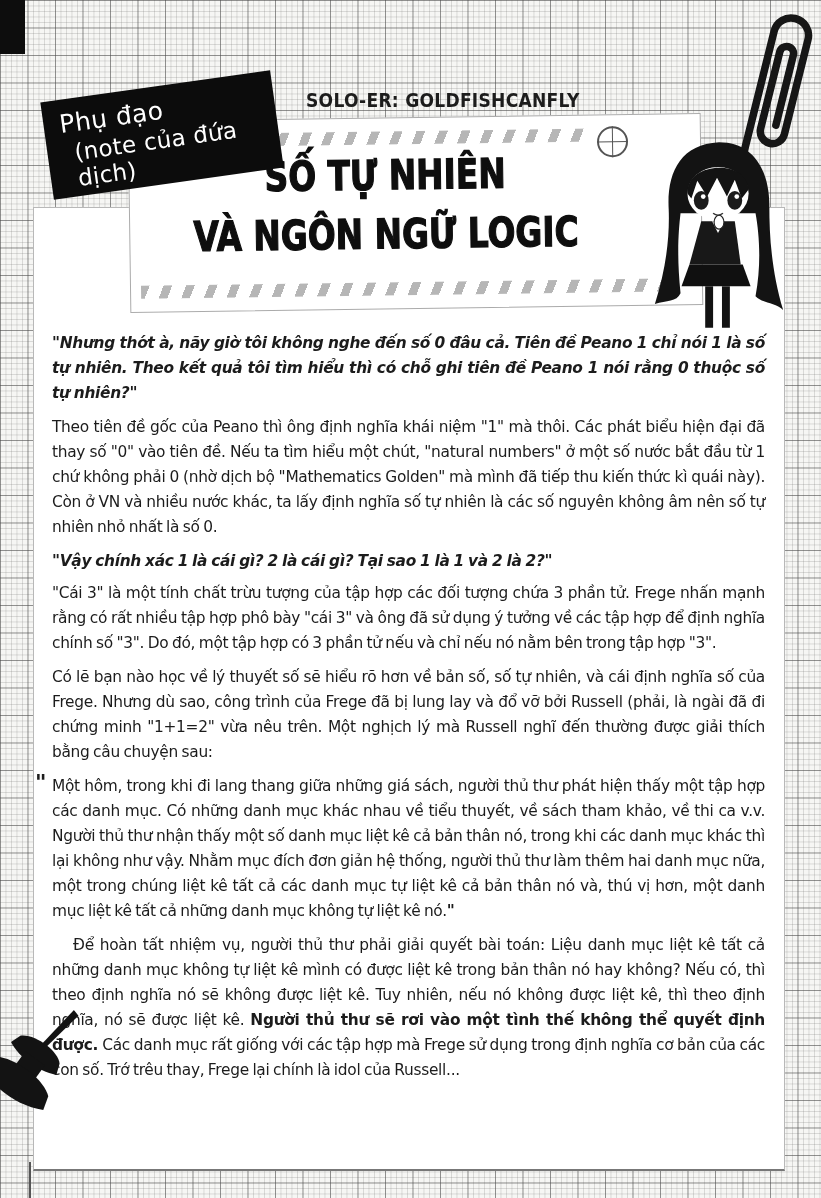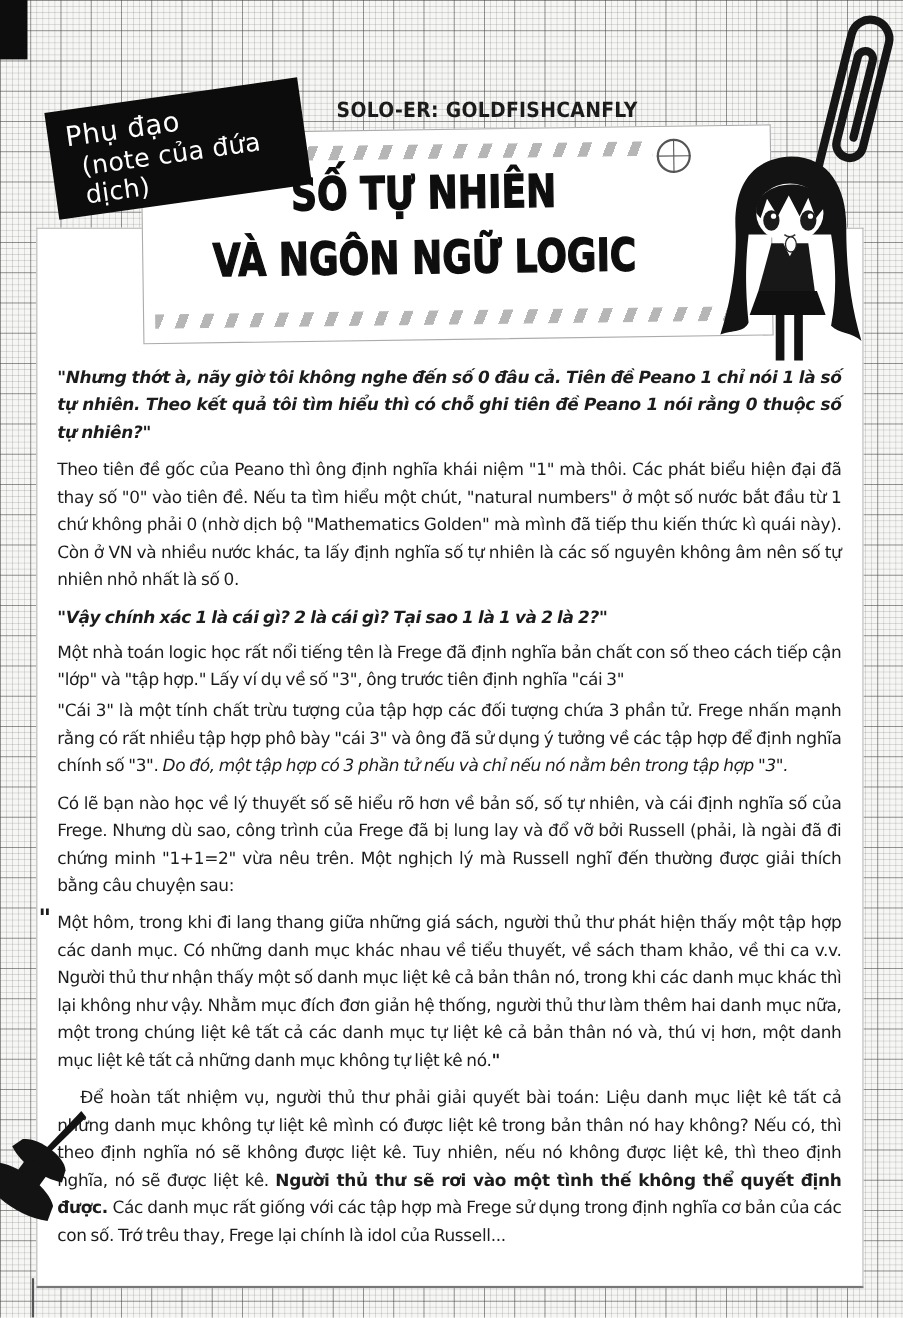--- a/index.html
+++ b/index.html
@@ -58,21 +58,21 @@
   .body p{
     margin:0 0 9px 0;font-size:15.4px;line-height:25px;letter-spacing:-0.3px;word-spacing:-1px;
     text-align:justify;
   }
   .mb7{margin-bottom:7px !important;}
   .mb3{margin-bottom:3px !important;}
   .story{position:relative;}
   .lead-q{position:absolute;left:-17px;top:-4px;font-weight:bold;font-size:22px;font-style:normal;}
   .final{text-indent:21px;}
   .seg-normal{}
-  .seg-italic{font-style:italic;}
+  .seg-italic{}
   .seg-bold{font-weight:bold;}
   .seg-bold-italic{font-weight:bold;font-style:italic;}
 
   .paperclip{position:absolute;left:736px;top:-6px;width:82px;height:186px;transform:rotate(14deg);z-index:5;}
   .pushpin{position:absolute;left:-14px;top:996px;width:92px;height:140px;transform:rotate(36deg);z-index:6;}
   .girl{position:absolute;left:646px;top:136px;width:148px;height:198px;z-index:5;}
 </style>
 </head>
 <body>
 
@@ -118,21 +118,20 @@
     <ellipse cx="74" cy="87" rx="5" ry="7" fill="#ffffff" stroke="#222" stroke-width="1.2"></ellipse>
     <path d="M44 130 L98 130 L106 152 L36 152 Z" fill="#101010"></path>
     <rect x="60" y="152" width="8" height="42" fill="#131313"></rect>
     <rect x="77" y="152" width="8" height="42" fill="#131313"></rect>
   </svg>
 
   <div class="body">
     <p><span class="seg-bold-italic">"Nhưng thớt à, nãy giờ tôi không nghe đến số 0 đâu cả. Tiên đề Peano 1 chỉ nói 1 là số tự nhiên. Theo kết quả tôi tìm hiểu thì có chỗ ghi tiên đề Peano 1 nói rằng 0 thuộc số tự nhiên?"</span></p>
     <p><span class="seg-normal">Theo tiên đề gốc của Peano thì ông định nghĩa khái niệm "1" mà thôi. Các phát biểu hiện đại đã thay số "0" vào tiên đề. Nếu ta tìm hiểu một chút, "natural numbers" ở một số nước bắt đầu từ 1 chứ không phải 0 (nhờ dịch bộ "Mathematics Golden" mà mình đã tiếp thu kiến thức kì quái này). Còn ở VN và nhiều nước khác, ta lấy định nghĩa số tự nhiên là các số nguyên không âm nên số tự nhiên nhỏ nhất là số 0.</span></p>
     <p class="mb7"><span class="seg-bold-italic">"Vậy chính xác 1 là cái gì? 2 là cái gì? Tại sao 1 là 1 và 2 là 2?"</span></p>
-    <p class="mb3"><span class="seg-normal">Một nhà toán logic học rất nổi tiếng tên là Frege đã định nghĩa bản chất con số theo cách tiếp cận "lớp" và "tập hợp." Lấy ví dụ về số "3", ông trước tiên định nghĩa "cái 3"</span></p>
     <p><span class="seg-normal">"Cái 3" là một tính chất trừu tượng của tập hợp các đối tượng chứa 3 phần tử. Frege nhấn mạnh rằng có rất nhiều tập hợp phô bày "cái 3" và ông đã sử dụng ý tưởng về các tập hợp để định nghĩa chính số "3". </span><span class="seg-italic">Do đó, một tập hợp có 3 phần tử nếu và chỉ nếu nó nằm bên trong tập hợp "3".</span></p>
     <p><span class="seg-normal">Có lẽ bạn nào học về lý thuyết số sẽ hiểu rõ hơn về bản số, số tự nhiên, và cái định nghĩa số của Frege. Nhưng dù sao, công trình của Frege đã bị lung lay và đổ vỡ bởi Russell (phải, là ngài đã đi chứng minh "1+1=2" vừa nêu trên. Một nghịch lý mà Russell nghĩ đến thường được giải thích bằng câu chuyện sau:</span></p>
     <p class="story"><span class="lead-q">"</span><span class="seg-normal">Một hôm, trong khi đi lang thang giữa những giá sách, người thủ thư phát hiện thấy một tập hợp các danh mục. Có những danh mục khác nhau về tiểu thuyết, về sách tham khảo, về thi ca v.v. Người thủ thư nhận thấy một số danh mục liệt kê cả bản thân nó, trong khi các danh mục khác thì lại không như vậy. Nhằm mục đích đơn giản hệ thống, người thủ thư làm thêm hai danh mục nữa, một trong chúng liệt kê tất cả các danh mục tự liệt kê cả bản thân nó và, thú vị hơn, một danh mục liệt kê tất cả những danh mục không tự liệt kê nó.</span><span class="seg-bold">"</span></p>
     <p class="final"><span class="seg-normal">Để hoàn tất nhiệm vụ, người thủ thư phải giải quyết bài toán: Liệu danh mục liệt kê tất cả những danh mục không tự liệt kê mình có được liệt kê trong bản thân nó hay không? Nếu có, thì theo định nghĩa nó sẽ không được liệt kê. Tuy nhiên, nếu nó không được liệt kê, thì theo định nghĩa, nó sẽ được liệt kê. </span><span class="seg-bold">Người thủ thư sẽ rơi vào một tình thế không thể quyết định được. </span><span class="seg-normal">Các danh mục rất giống với các tập hợp mà Frege sử dụng trong định nghĩa cơ bản của các con số. Trớ trêu thay, Frege lại chính là idol của Russell...</span></p>
   </div>
 
   <svg class="pushpin" viewBox="0 0 90 140">
     <g fill="#131313">
       <polygon points="46,0 53,2 45,48 40,46"></polygon>
       <path d="M18 52 C28 42 58 42 66 52 L70 63 C52 71 30 71 14 63 Z"></path>

